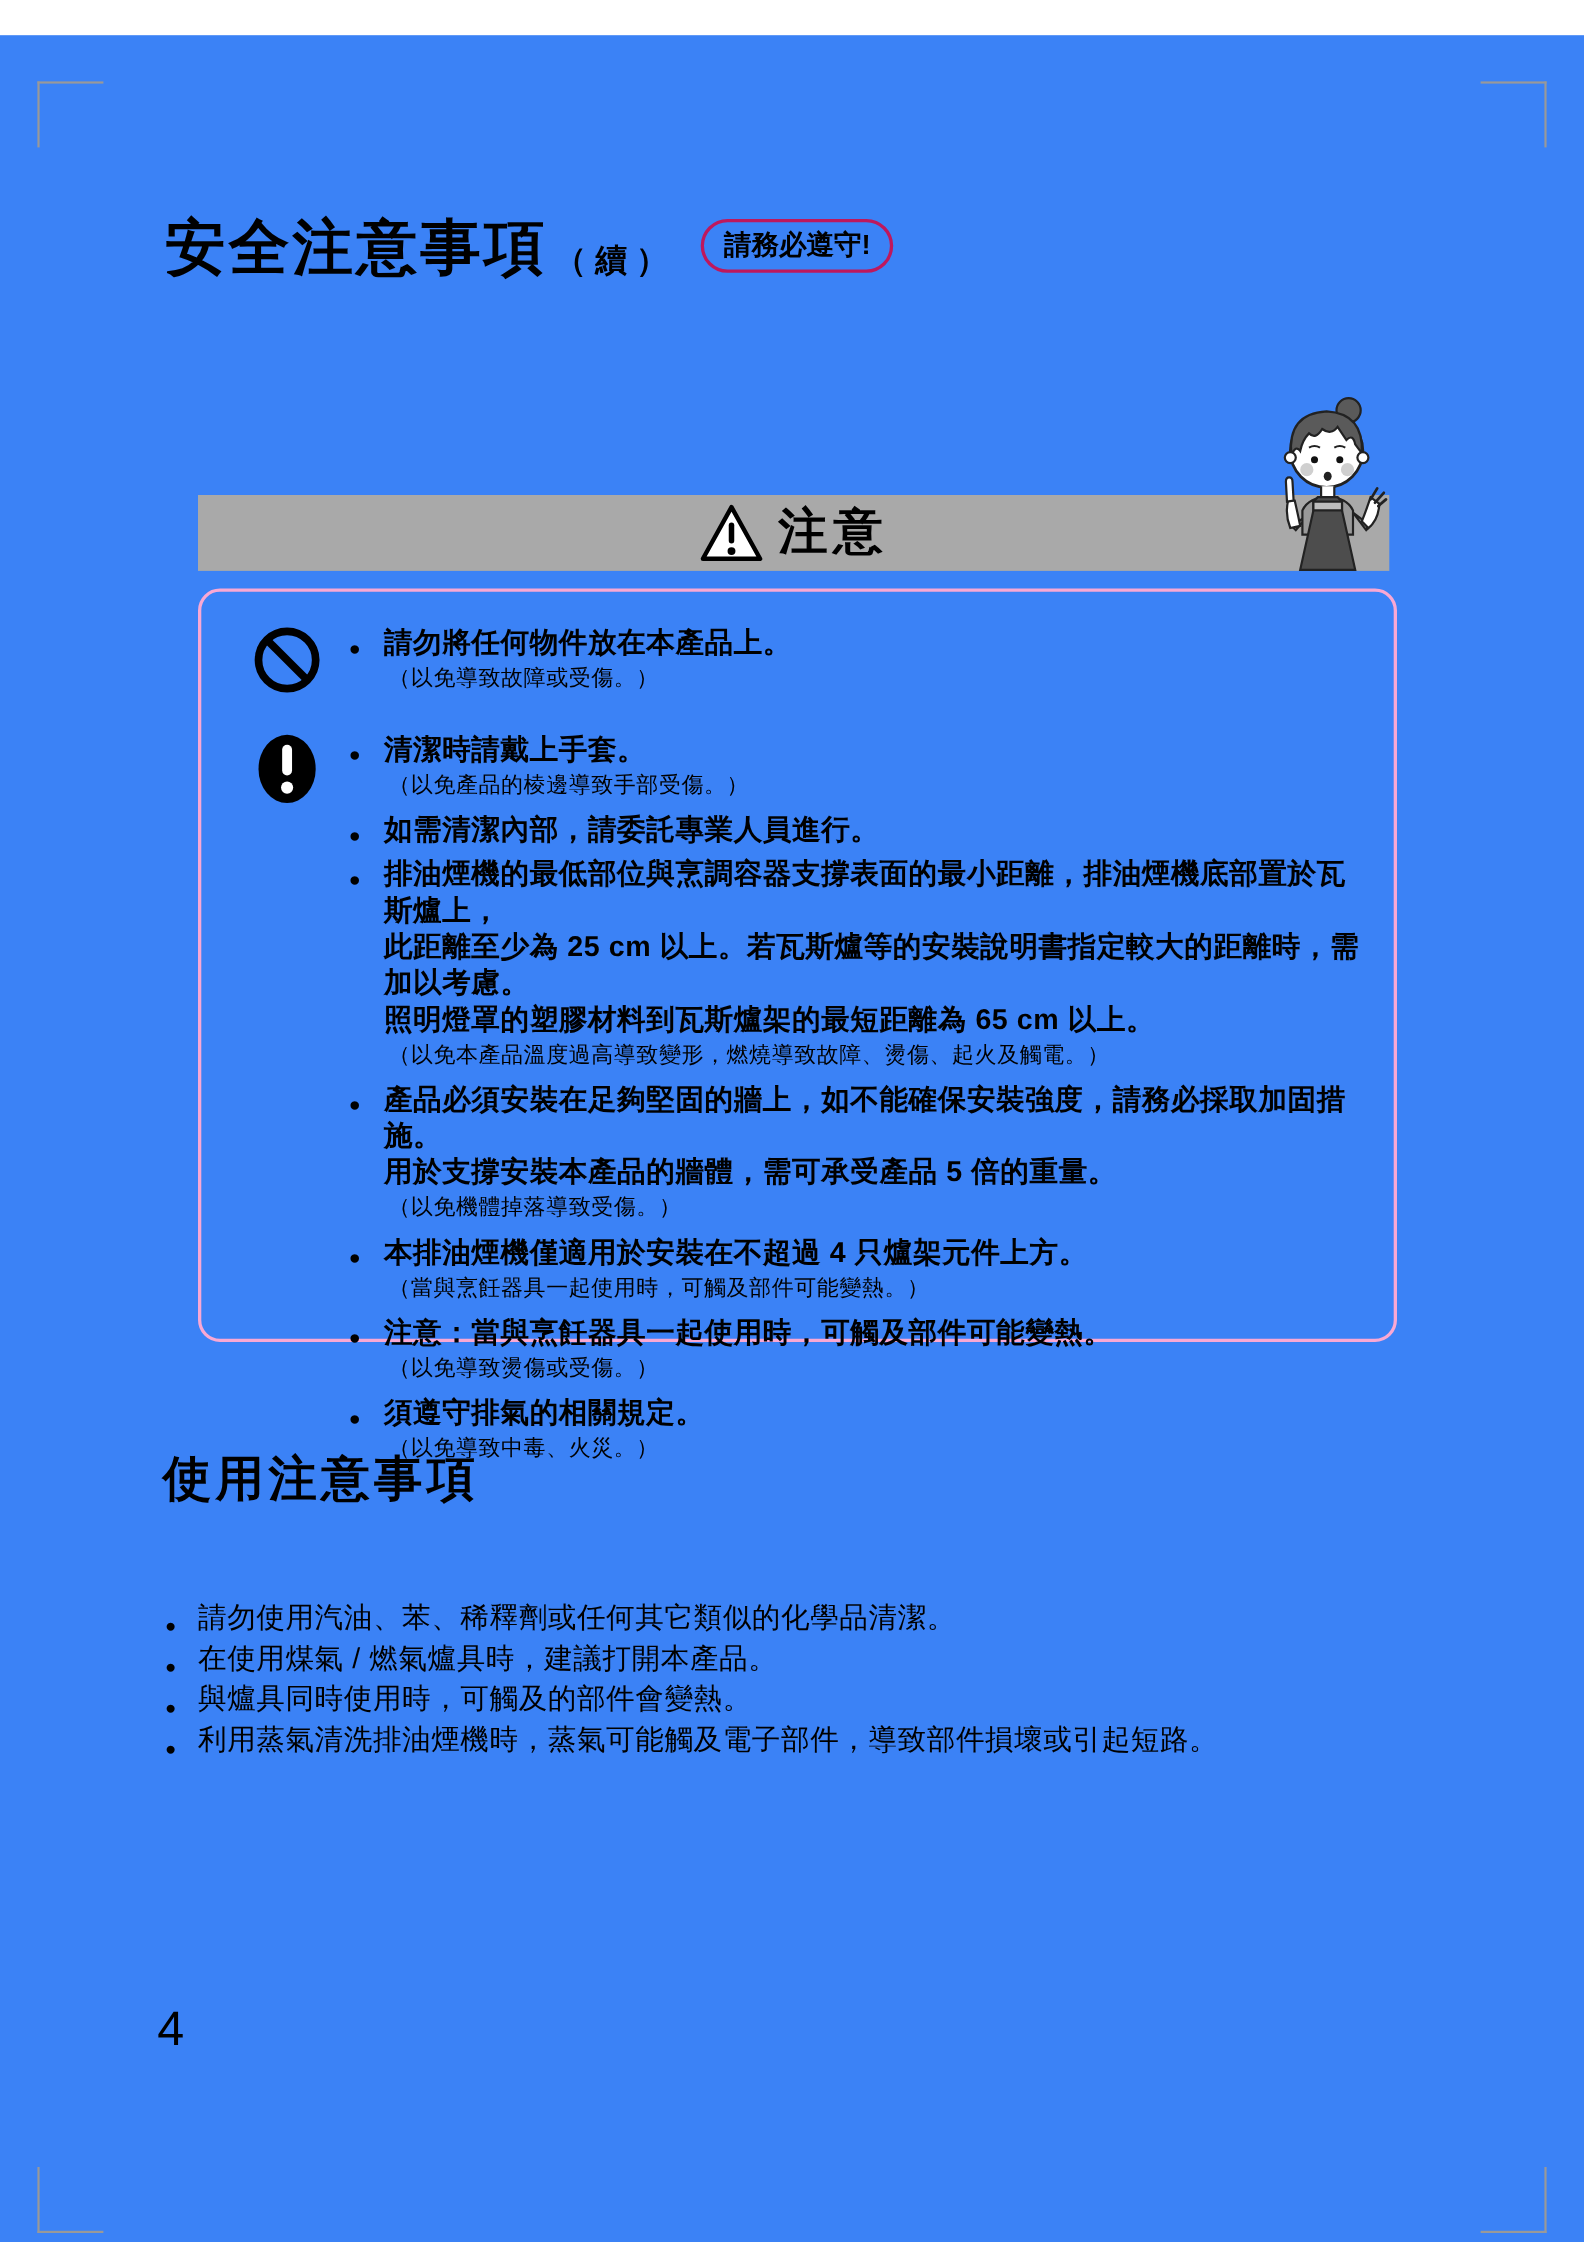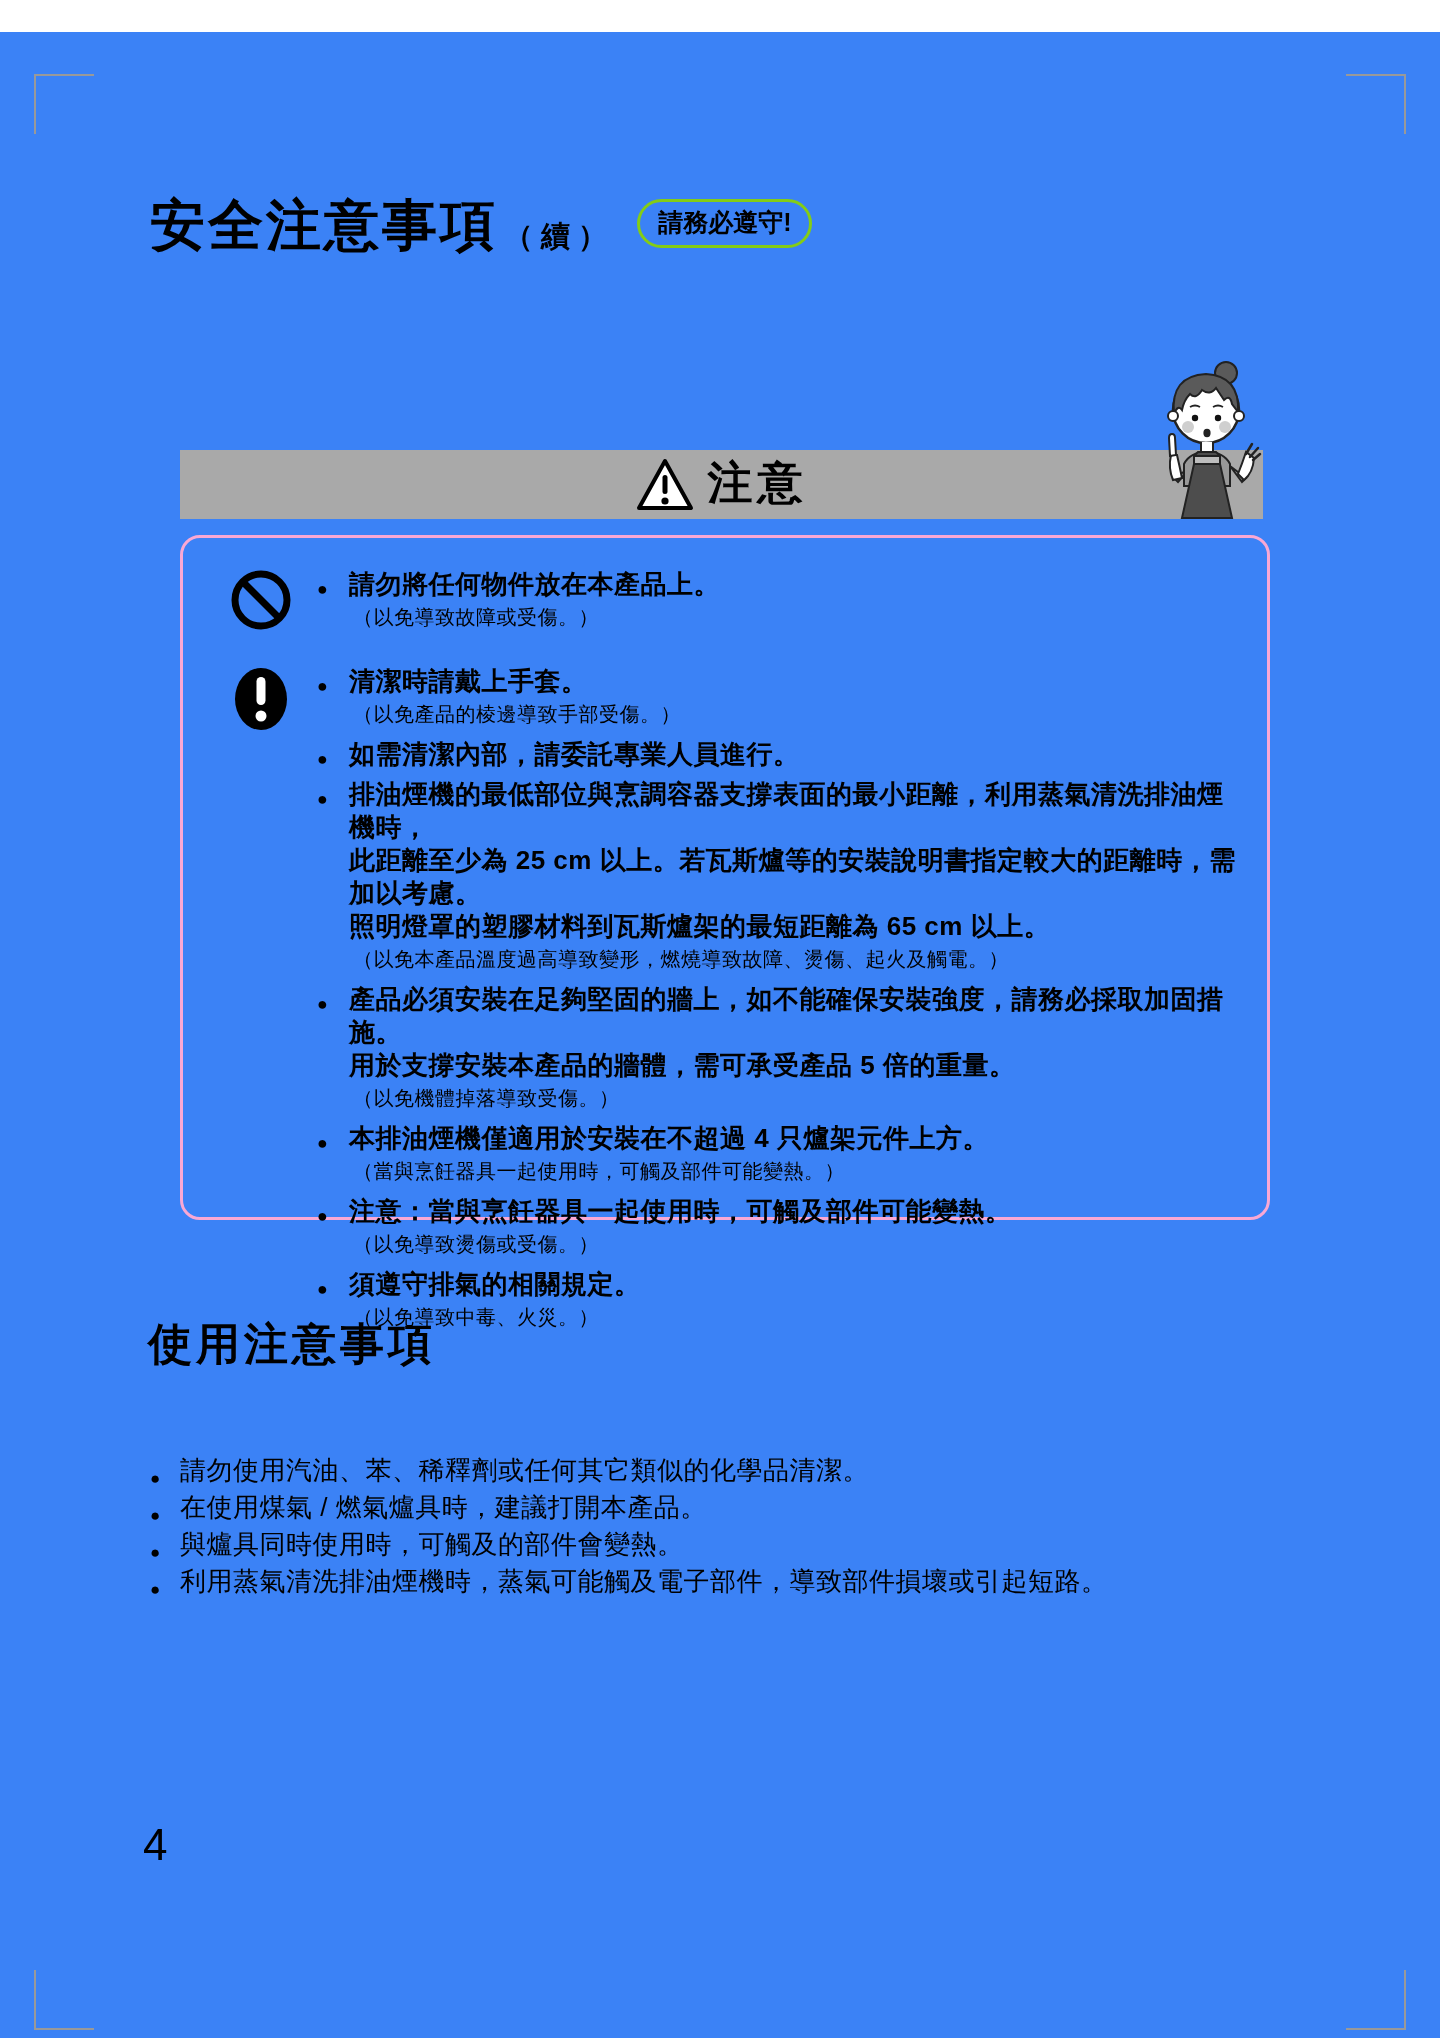--- a/index.html
+++ b/index.html
@@ -19,21 +19,21 @@
   .trim.tr { right:34px; top:42px;    border-right:2px solid #999; border-top:2px solid #999; }
   .trim.bl { left:34px;  bottom:40px; border-left:2px solid #999; border-bottom:2px solid #999; }
   .trim.br { right:34px; bottom:40px; border-right:2px solid #999; border-bottom:2px solid #999; }
 
   
   .header { position:absolute; left:150px; top:163px; display:flex; align-items:flex-start; }
   .h1 { font-size:55px; font-weight:bold; letter-spacing:3px; line-height:60px; }
   .h1-suffix { font-size:29px; font-weight:bold; margin-left:6px; margin-top:22px; }
   .badge {
     margin-left:30px; margin-top:4px;
-    border:3px solid #84cc16; border-radius:26px;
+    border:3px solid #be185d; border-radius:26px;
     padding:4px 18px 6px;
     font-size:25px; font-weight:bold; white-space:nowrap;
   }
 
   
   .banner {
     position:absolute; left:180px; top:418px; width:1083px; height:69px;
     background:#a9a9a9;
     display:flex; align-items:center; justify-content:center;
   }
@@ -166,21 +166,21 @@
         <div class="item">
           <div class="c-main first">清潔時請戴上手套。</div>
           <div class="c-note">（以免產品的棱邊導致手部受傷。）</div>
         </div>
 
         <div class="item">
           <div class="c-main first">如需清潔內部，請委託專業人員進行。</div>
         </div>
 
         <div class="item">
-          <div class="c-main first">排油煙機的最低部位與烹調容器支撐表面的最小距離，利用蒸氣清洗排油煙機時，</div>
+          <div class="c-main first">排油煙機的最低部位與烹調容器支撐表面的最小距離，排油煙機底部置於瓦斯爐上，</div>
           <div class="c-main">此距離至少為 25 cm 以上。若瓦斯爐等的安裝說明書指定較大的距離時，需加以考慮。</div>
           <div class="c-main">照明燈罩的塑膠材料到瓦斯爐架的最短距離為 65 cm 以上。</div>
           <div class="c-note">（以免本產品溫度過高導致變形，燃燒導致故障、燙傷、起火及觸電。）</div>
         </div>
 
         <div class="item">
           <div class="c-main first">產品必須安裝在足夠堅固的牆上，如不能確保安裝強度，請務必採取加固措施。</div>
           <div class="c-main">用於支撐安裝本產品的牆體，需可承受產品 5 倍的重量。</div>
           <div class="c-note">（以免機體掉落導致受傷。）</div>
         </div>

